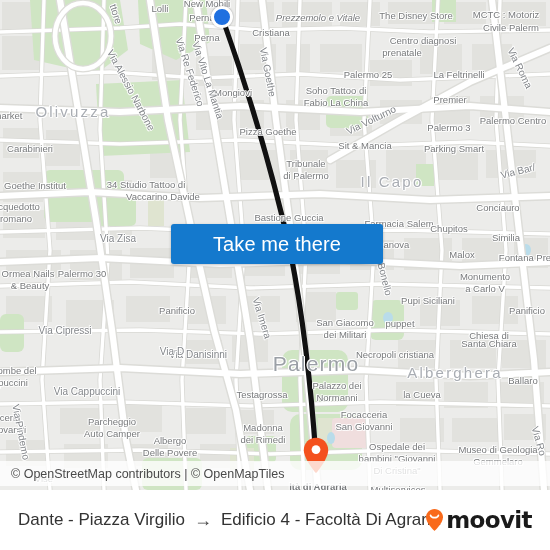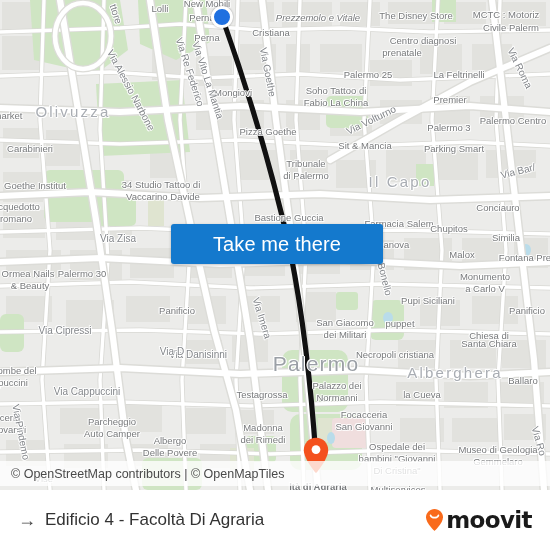--- a/index.html
+++ b/index.html
@@ -404,26 +404,26 @@
         <div class="map-label poi" style="left: 449px; top: 127px;">Palermo 3</div>
         <div class="map-label poi" style="left: 513px; top: 120px;">Palermo Centro</div>
         <div class="map-label poi" style="left: 365px; top: 145px;">Sit &amp; Mancia</div>
         <div class="map-label poi" style="left: 454px; top: 148px;">Parking Smart</div>
         <div class="map-label poi" style="left: 306px; top: 163px;">Tribunale</div>
         <div class="map-label poi" style="left: 306px; top: 175px;">di Palermo</div>
         <div class="map-label poi" style="left: 30px; top: 148px;">Carabinieri</div>
         <div class="map-label poi" style="left: 8px; top: 115px;">market</div>
         <div class="map-label district" style="left: 73px; top: 111px;">Olivuzza</div>
         <div class="map-label poi" style="left: 35px; top: 185px;">Goethe Institut</div>
-        <div class="map-label poi" style="left: 161px; top: 184px;">34 Studio Tattoo di</div>
+        <div class="map-label poi" style="left: 146px; top: 184px;">34 Studio Tattoo di</div>
         <div class="map-label poi" style="left: 163px; top: 196px;">Vaccarino Davide</div>
         <div class="map-label poi" style="left: 19px; top: 206px;">cquedotto</div>
         <div class="map-label poi" style="left: 16px; top: 218px;">romano</div>
         <div class="map-label poi" style="left: 289px; top: 217px;">Bastione Guccia</div>
-        <div class="map-label district" style="left: 392px; top: 181px; margin-left: 8px;">Il Capo</div>
+        <div class="map-label district" style="left: 392px; top: 181px;">Il Capo</div>
         <div class="map-label poi" style="left: 399px; top: 223px;">Farmacia Salem</div>
         <div class="map-label poi" style="left: 449px; top: 228px;">Chupitos</div>
         <div class="map-label poi" style="left: 498px; top: 207px;">Conciauro</div>
         <div class="map-label poi" style="left: 394px; top: 244px;">sanova</div>
         <div class="map-label poi" style="left: 506px; top: 237px;">Similia</div>
         <div class="map-label poi" style="left: 462px; top: 254px;">Malox</div>
         <div class="map-label poi" style="left: 525px; top: 257px;">Fontana Pre</div>
         <div class="map-label street" style="left: 118px; top: 238px;">Via Zisa</div>
         <div class="map-label poi" style="left: 82px; top: 273px;">Palermo 30</div>
         <div class="map-label poi" style="left: 28px; top: 273px;">Ormea Nails</div>
@@ -495,20 +495,21 @@
 
     <button class="cta-button">Take me there</button>
 
     <div class="attribution">
       <span class="attribution-text">© OpenStreetMap contributors | © OpenMapTiles</span>
     </div>
   </div>
 
   <div class="footer">
     <div class="trip-summary">
+      <span class="trip-endpoint">Dante - Piazza Virgilio</span>
       <span class="trip-arrow">→</span>
       <span class="trip-endpoint">Edificio 4 - Facoltà Di Agraria</span>
     </div>
     <div class="brand-logo">
       <svg width="19" height="24" viewBox="0 0 19 24" xmlns="http://www.w3.org/2000/svg">
         <path d="M9.5 1 C4.8 1 1 4.7 1 9.3 C1 15.3 9.5 23 9.5 23 C9.5 23 18 15.3 18 9.3 C18 4.7 14.2 1 9.5 1 Z" fill="#f96a1b"></path>
         <path d="M5.6 7.4 C6.6 10.4 12.4 10.4 13.4 7.4" fill="none" stroke="#ffffff" stroke-width="1.7" stroke-linecap="round"></path>
       </svg>
       <span class="brand-wordmark">moovit</span>
     </div>

